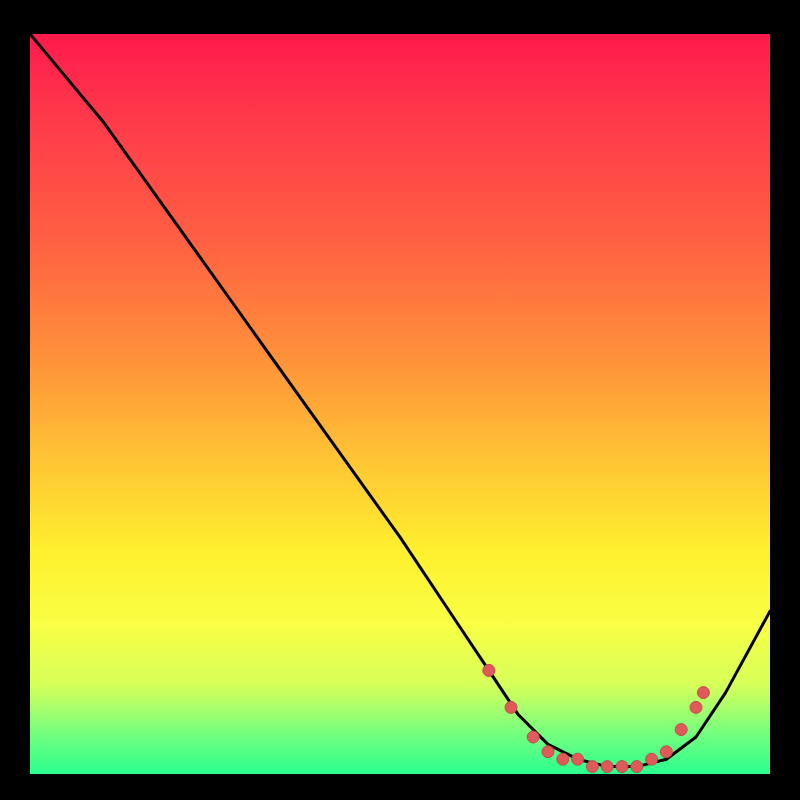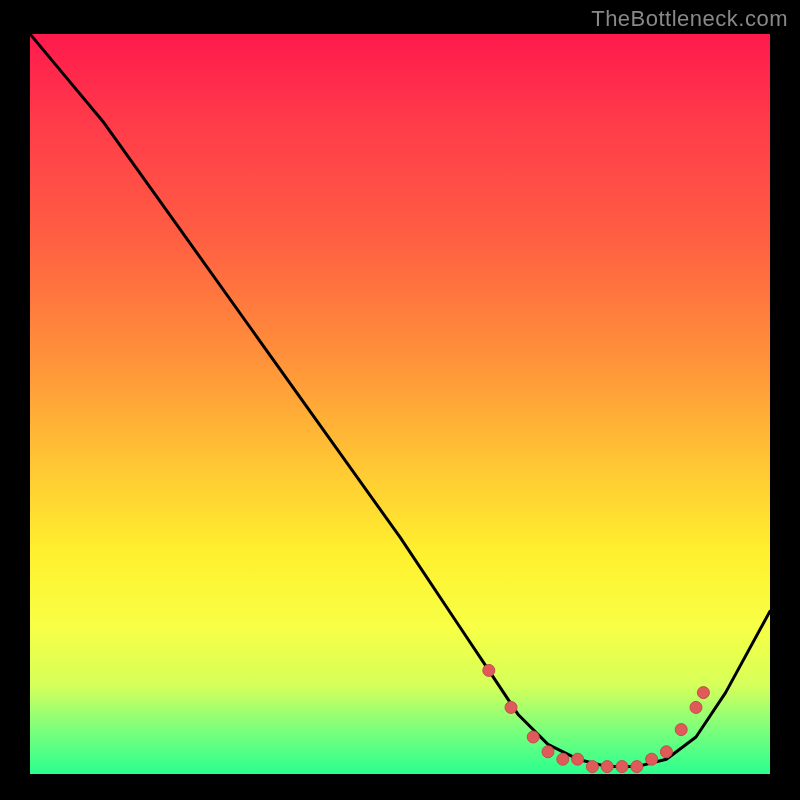--- a/index.html
+++ b/index.html
@@ -73,21 +73,20 @@
     fill: #e05a5a;
     stroke: #c24c4c;
     stroke-width: 1;
   }
 </style>
 </head>
 <body>
 
 <div class="frame">
 
-  <div class="watermark">TheBottleneck.com</div>
 
   <div class="plot">
     <div class="gradient"></div>
 
     <svg class="overlay" viewBox="0 0 740 740" preserveAspectRatio="none">
       <path id="curve-path" class="curve" d="M0.0 0.0 L37.0 44.4 L74.0 88.8 L148.0 192.4 L222.0 296.0 L296.0 399.6 L370.0 503.2 L429.2 592.0 L458.8 636.4 L488.4 680.8 L518.0 710.4 L547.6 725.2 L577.2 732.6 L606.8 732.6 L636.4 725.2 L666.0 703.0 L695.6 658.6 L740.0 577.2"></path>
       <g id="marker-layer">
           <circle cx="458.8" cy="636.4" r="6" class="dot"></circle>
           <circle cx="481.0" cy="673.4" r="6" class="dot"></circle>
           <circle cx="503.2" cy="703.0" r="6" class="dot"></circle>

